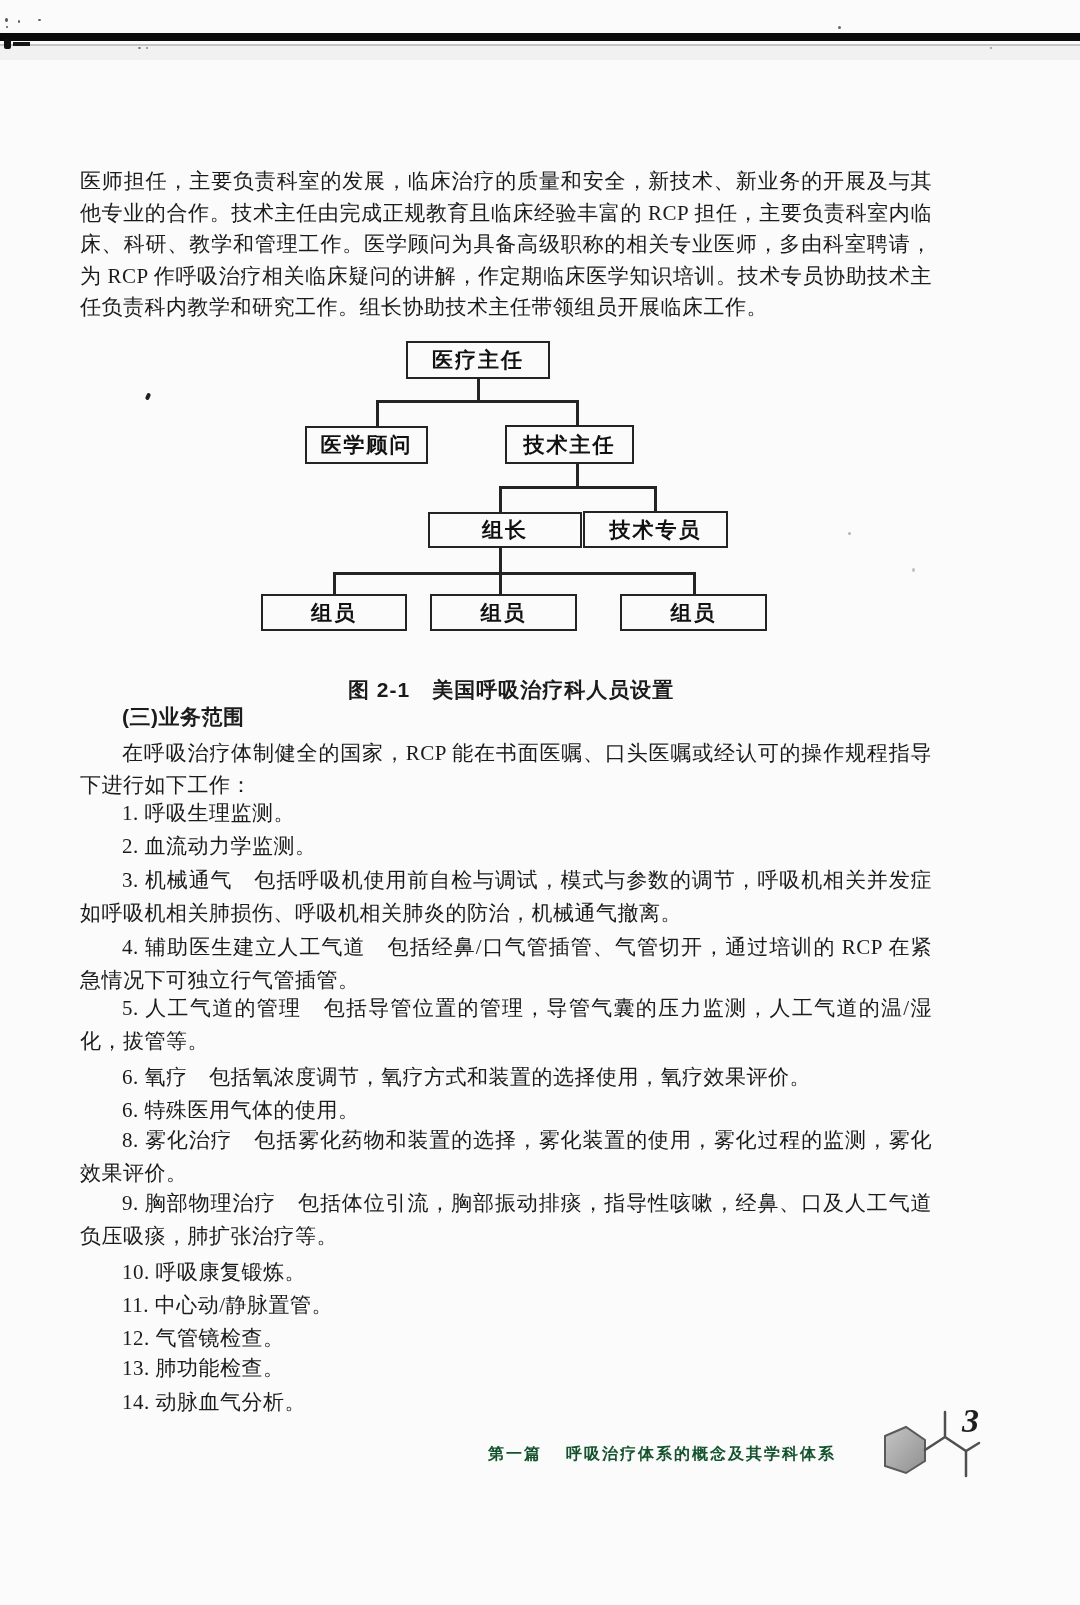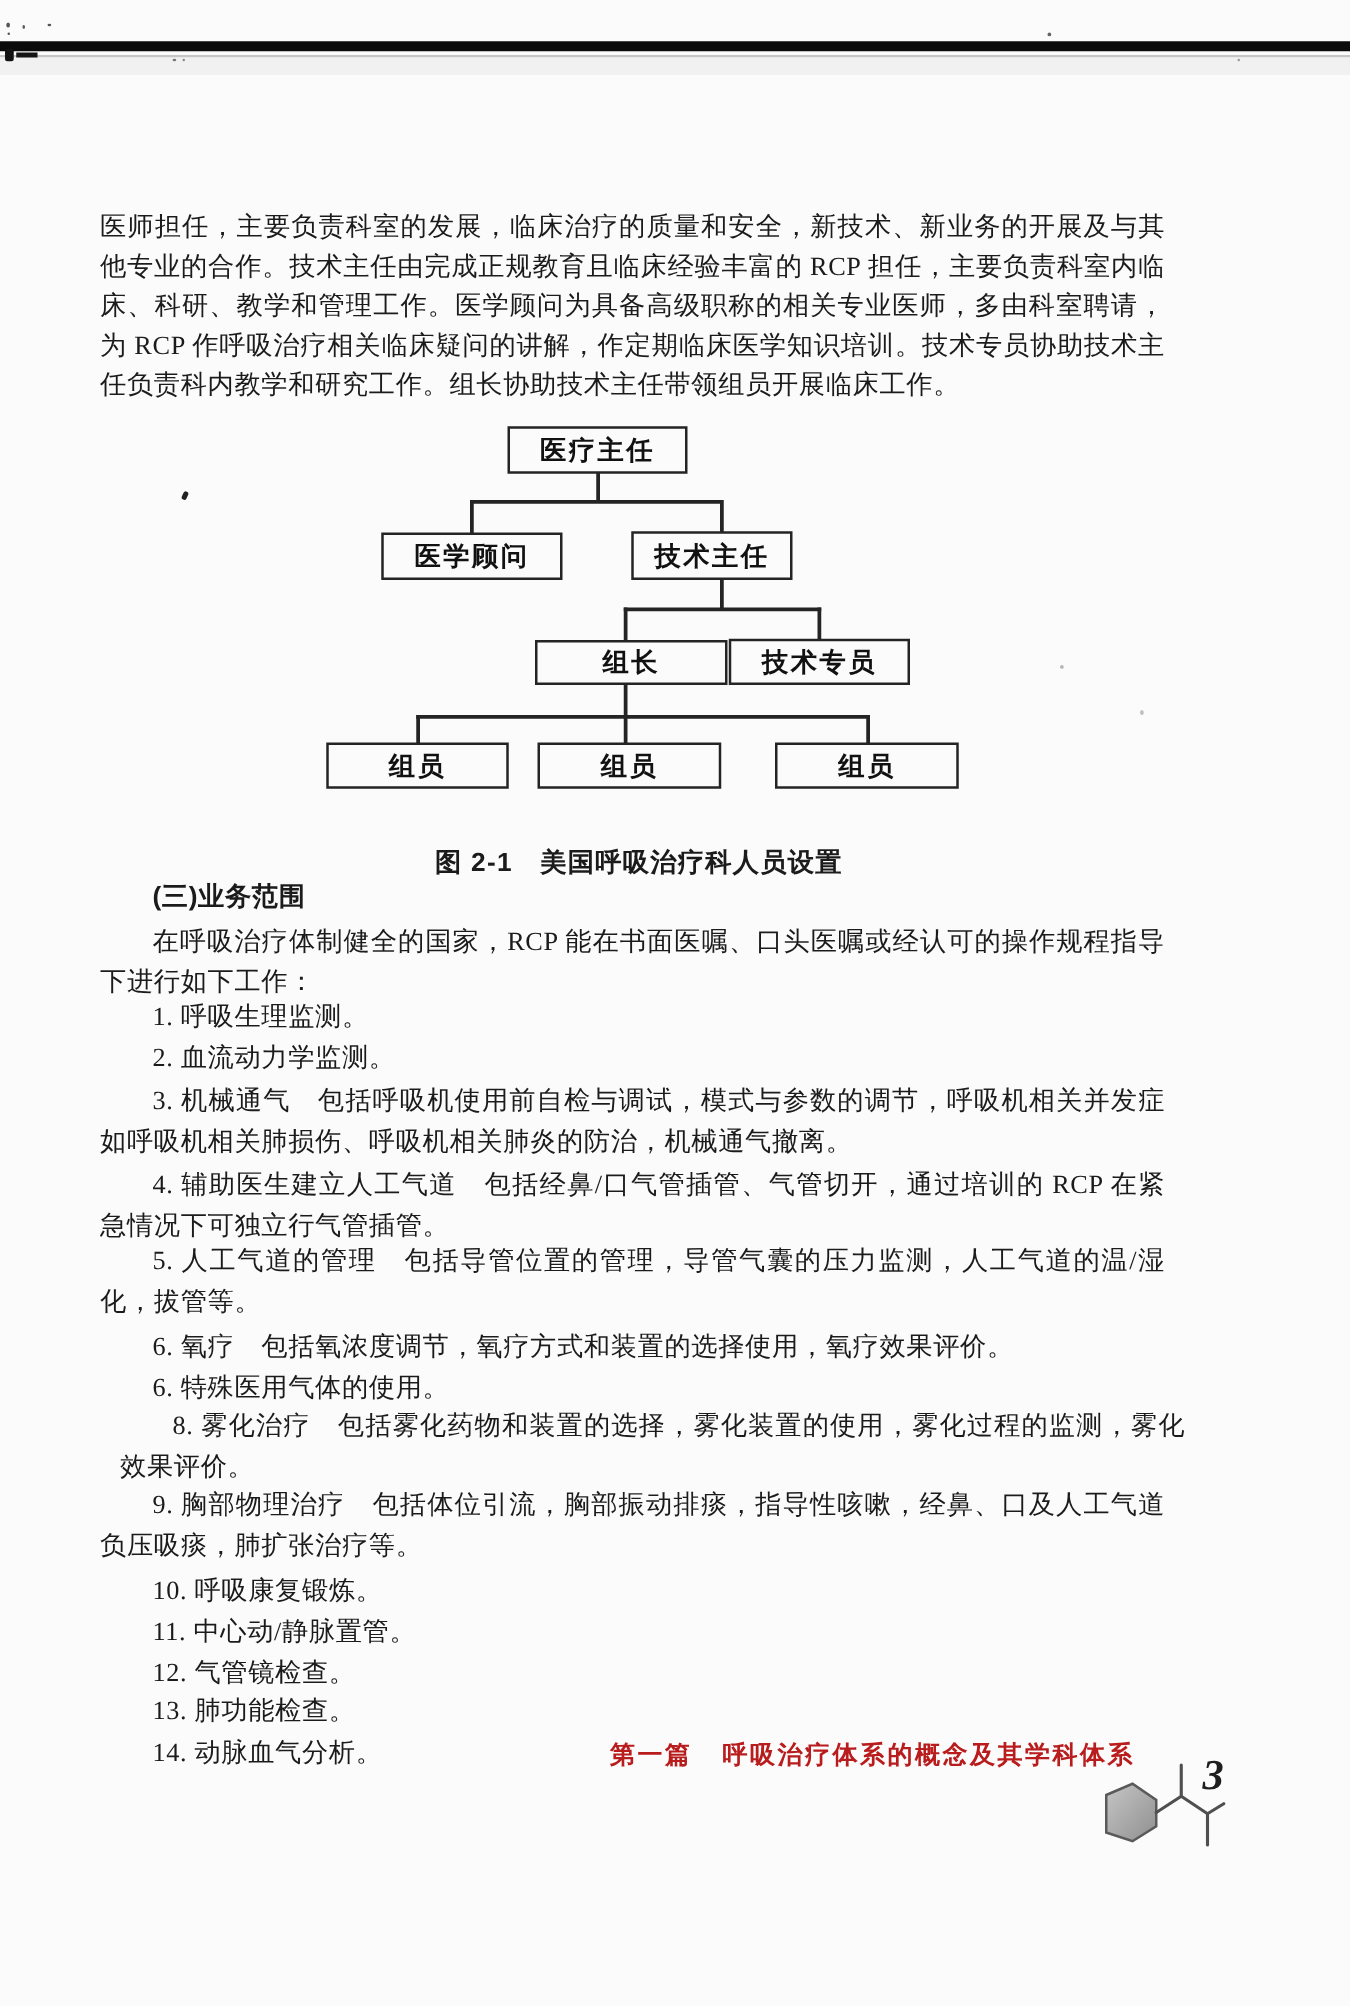--- a/index.html
+++ b/index.html
@@ -40,23 +40,23 @@
     font-weight:bold;font-size:21px;letter-spacing:2px;color:#111;
   }
   .cline{background:#242424;}
   .caption{
     left:348px;top:676px;
     font-family:"Liberation Sans","DejaVu Sans",sans-serif;
     font-weight:bold;font-size:21px;letter-spacing:1px;
   }
   
   .footer-text{
-    left:488px;top:1390px;z-index:3;white-space:nowrap;
+    left:488px;top:1444px;z-index:3;white-space:nowrap;
     font-family:"Liberation Sans","DejaVu Sans",sans-serif;
-    font-weight:bold;font-size:20px;letter-spacing:2px;color:#b91c1c;
+    font-weight:bold;font-size:16px;letter-spacing:2px;color:#14532d;
   }
   .footer-part{margin-right:24px;}
   .hex-svg{left:858px;top:1396px;z-index:1;}
   .page-num{
     left:962px;top:1402px;z-index:2;
     font-family:"Liberation Serif","DejaVu Serif",serif;
     font-style:italic;font-weight:bold;font-size:34px;color:#1e1e1e;
   }
 </style>
 </head>
@@ -91,42 +91,42 @@
   <div class="abs cline" style="left:499px;top:486px;width:158px;height:2.5px;"></div>
   <div class="abs cline" style="left:499px;top:486px;width:2.5px;height:27px;"></div>
   <div class="abs cline" style="left:654px;top:486px;width:2.5px;height:26px;"></div>
   <div class="abs cline" style="left:499px;top:547px;width:2.5px;height:27px;"></div>
   <div class="abs cline" style="left:333px;top:572px;width:362px;height:2.5px;"></div>
   <div class="abs cline" style="left:333px;top:572px;width:2.5px;height:23px;"></div>
   <div class="abs cline" style="left:499px;top:572px;width:2.5px;height:23px;"></div>
   <div class="abs cline" style="left:693px;top:572px;width:2.5px;height:23px;"></div>
 
   <div class="abs node" style="left:406px;top:341px;width:144px;height:38px;">医疗主任</div>
-  <div class="abs node" style="left:305px;top:426px;width:145px;height:38px;">医学顾问</div>
+  <div class="abs node" style="left:305px;top:426px;width:123px;height:38px;">医学顾问</div>
   <div class="abs node" style="left:505px;top:425px;width:129px;height:39px;">技术主任</div>
   <div class="abs node" style="left:428px;top:512px;width:154px;height:36px;">组长</div>
   <div class="abs node" style="left:583px;top:511px;width:145px;height:37px;">技术专员</div>
   <div class="abs node" style="left:261px;top:594px;width:146px;height:37px;">组员</div>
   <div class="abs node" style="left:430px;top:594px;width:147px;height:37px;">组员</div>
   <div class="abs node" style="left:620px;top:594px;width:147px;height:37px;">组员</div>
 </div>
 
 <div class="abs caption">图 2-1　美国呼吸治疗科人员设置</div>
 
 <div class="abs heading">(三)业务范围</div>
 <div class="abs para indent" style="top:737px;line-height:32px;">在呼吸治疗体制健全的国家，RCP 能在书面医嘱、口头医嘱或经认可的操作规程指导下进行如下工作：</div>
 
 <p class="abs li" style="top:797px;">1. 呼吸生理监测。</p>
 <p class="abs li" style="top:830px;">2. 血流动力学监测。</p>
 <p class="abs li" style="top:864px;">3. 机械通气　包括呼吸机使用前自检与调试，模式与参数的调节，呼吸机相关并发症如呼吸机相关肺损伤、呼吸机相关肺炎的防治，机械通气撤离。</p>
 <p class="abs li" style="top:931px;">4. 辅助医生建立人工气道　包括经鼻/口气管插管、气管切开，通过培训的 RCP 在紧急情况下可独立行气管插管。</p>
 <p class="abs li" style="top:992px;">5. 人工气道的管理　包括导管位置的管理，导管气囊的压力监测，人工气道的温/湿化，拔管等。</p>
 <p class="abs li" style="top:1061px;">6. 氧疗　包括氧浓度调节，氧疗方式和装置的选择使用，氧疗效果评价。</p>
 <p class="abs li" style="top:1094px;">6. 特殊医用气体的使用。</p>
-<p class="abs li" style="top:1124px;margin-left:16px;">8. 雾化治疗　包括雾化药物和装置的选择，雾化装置的使用，雾化过程的监测，雾化效果评价。</p>
+<p class="abs li" style="top:1124px;">8. 雾化治疗　包括雾化药物和装置的选择，雾化装置的使用，雾化过程的监测，雾化效果评价。</p>
 <p class="abs li" style="top:1187px;">9. 胸部物理治疗　包括体位引流，胸部振动排痰，指导性咳嗽，经鼻、口及人工气道负压吸痰，肺扩张治疗等。</p>
 <p class="abs li" style="top:1256px;">10. 呼吸康复锻炼。</p>
 <p class="abs li" style="top:1289px;">11. 中心动/静脉置管。</p>
 <p class="abs li" style="top:1322px;">12. 气管镜检查。</p>
 <p class="abs li" style="top:1352px;">13. 肺功能检查。</p>
 <p class="abs li" style="top:1386px;">14. 动脉血气分析。</p>
 
 <svg class="abs hex-svg" width="135" height="92" viewBox="0 0 135 92">
   <defs>
     <linearGradient id="hexg" x1="0" y1="0" x2="1" y2="1">

